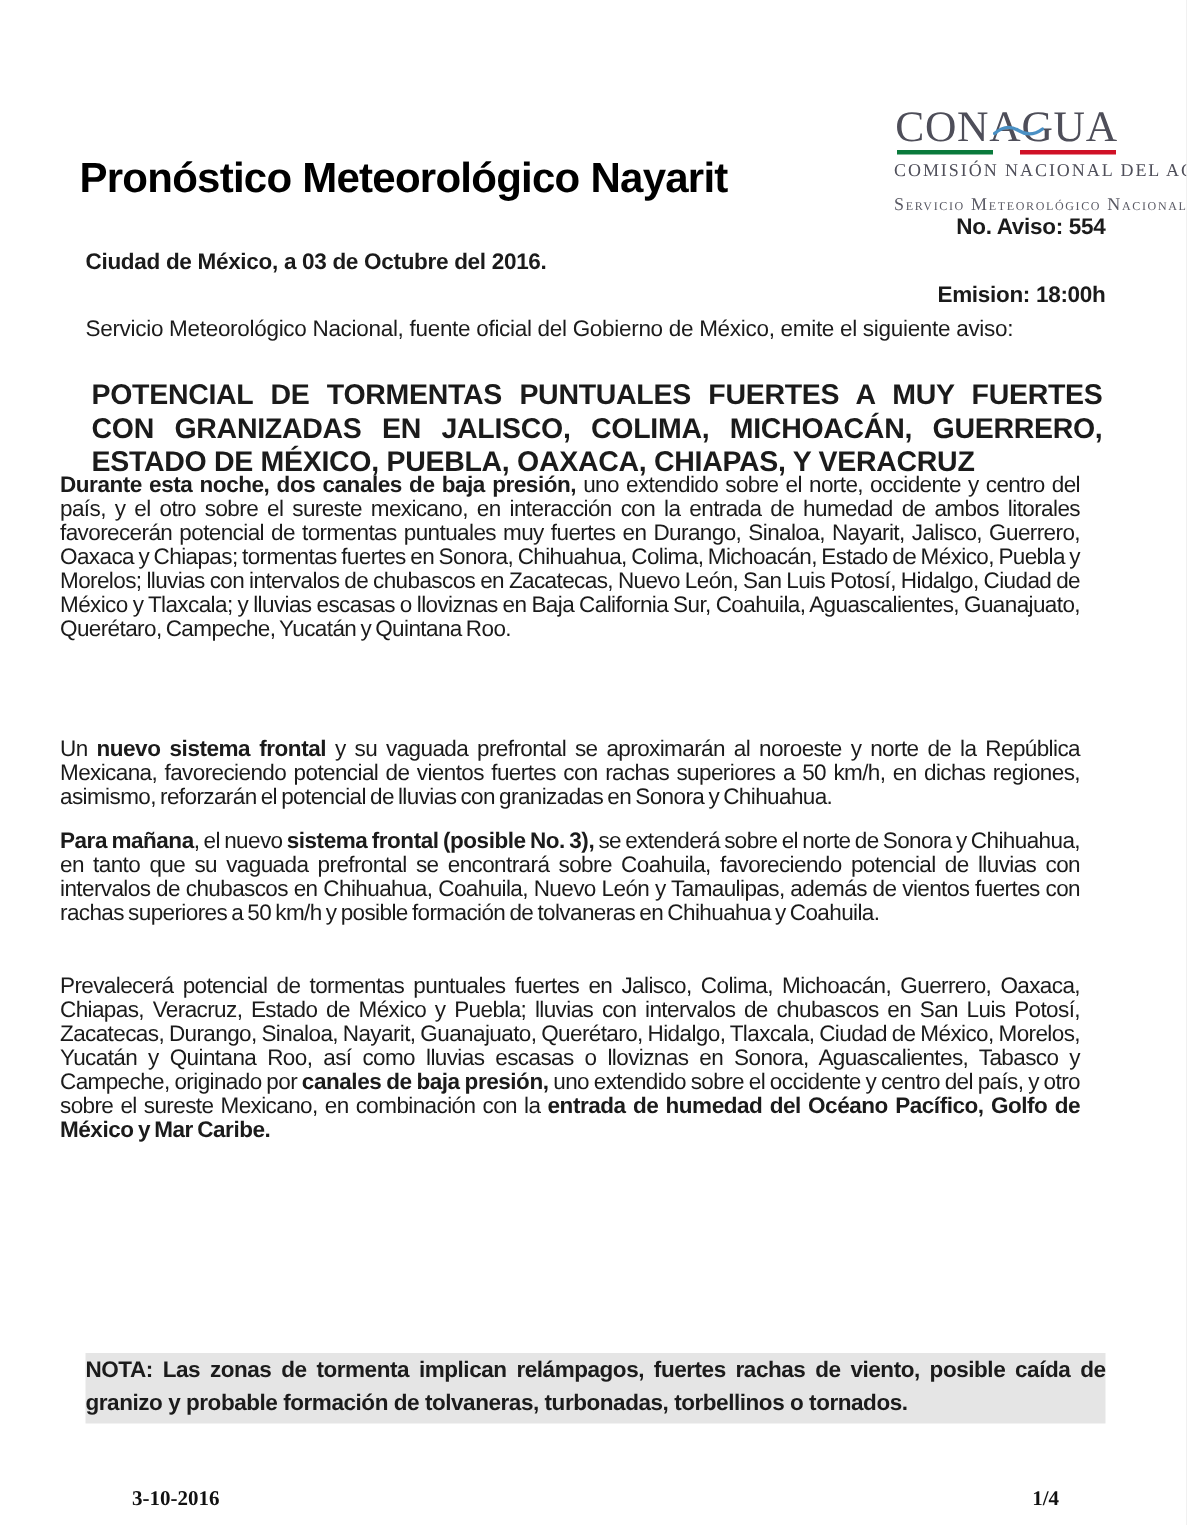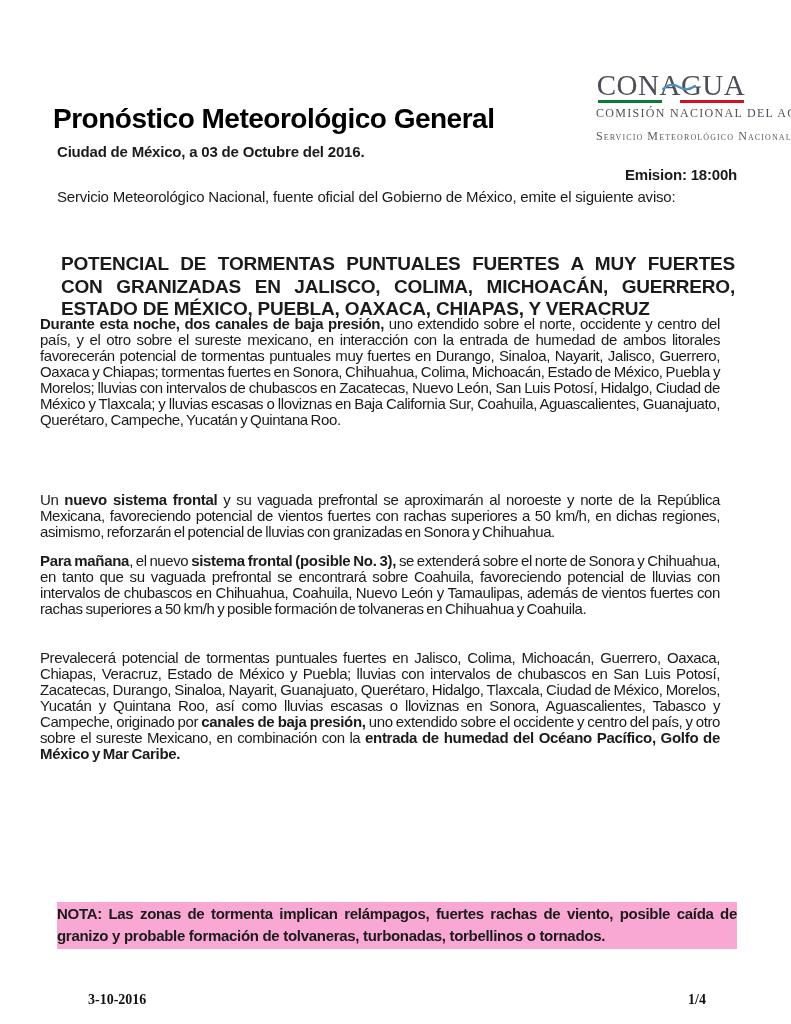--- a/index.html
+++ b/index.html
@@ -72,21 +72,21 @@
   }
   .body-par b { letter-spacing:-0.3px; }
   .par-1 { top:316px; }
   .par-2 { top:476px;margin-top:16px; }
   .par-3 { top:553px; }
   .par-4 { top:650px; }
 
   
   .nota {
     position:absolute; left:57px; top:902px; width:680px; margin:0;
-    background:#f9a8d4;
+    background:#e5e5e5;
     font-size:15px; font-weight:bold; letter-spacing:-0.3px;
     line-height:22.3px; text-align:justify;
     padding:1px 0;
   }
 
   
   .footer {
     position:absolute; left:0; top:992px; width:791px;
     font-family:"Liberation Serif", serif;
     font-size:14px; font-weight:bold; color:#111;
@@ -108,23 +108,24 @@
     </div>
     <div class="logo-bar">
       <span class="seg-green"></span>
       <span class="seg-white"></span>
       <span class="seg-red"></span>
     </div>
     <div class="logo-sub1">COMISIÓN NACIONAL DEL AGUA</div>
     <div class="logo-sub2">Servicio Meteorológico Nacional</div>
   </div>
 
-  <h1 class="doc-title">Pronóstico Meteorológico General</h1>
+  <h1 class="doc-title">Pronóstico Meteorológico Nayarit</h1>
 
   <div class="meta">
+    <div class="line t-right t-bold">No. Aviso: 554</div>
     <div class="line t-bold">Ciudad de México,  a 03 de Octubre del 2016.</div>
     <div class="line t-right t-bold">Emision: 18:00h</div>
     <div class="line">Servicio Meteorológico Nacional, fuente oficial del Gobierno de México, emite el siguiente aviso:</div>
   </div>
 
   <div class="headline">POTENCIAL DE TORMENTAS  PUNTUALES FUERTES A MUY FUERTES CON GRANIZADAS EN JALISCO, COLIMA, MICHOACÁN, GUERRERO, ESTADO DE MÉXICO, PUEBLA, OAXACA, CHIAPAS, Y VERACRUZ</div>
 
   <p class="body-par par-1"><b>Durante esta noche, dos canales de baja presión,</b><span> uno extendido sobre el norte, occidente y centro del país, y el otro sobre el sureste mexicano, en interacción con la entrada de humedad de ambos litorales favorecerán potencial de tormentas puntuales muy fuertes en Durango, Sinaloa, Nayarit, Jalisco, Guerrero, Oaxaca y Chiapas; tormentas fuertes en Sonora, Chihuahua, Colima, Michoacán, Estado de México, Puebla y Morelos; lluvias con intervalos de chubascos en Zacatecas, Nuevo León, San Luis Potosí, Hidalgo, Ciudad de México y Tlaxcala; y lluvias escasas o lloviznas en Baja California Sur, Coahuila, Aguascalientes, Guanajuato, Querétaro, Campeche, Yucatán y Quintana Roo.</span></p>
 
   <p class="body-par par-2"><span>Un </span><b>nuevo sistema frontal</b><span> y su vaguada prefrontal se aproximarán al noroeste y norte de la República Mexicana, favoreciendo potencial de vientos fuertes con rachas superiores a 50 km/h, en dichas regiones, asimismo, reforzarán el potencial de lluvias con granizadas en Sonora y Chihuahua.</span></p>

